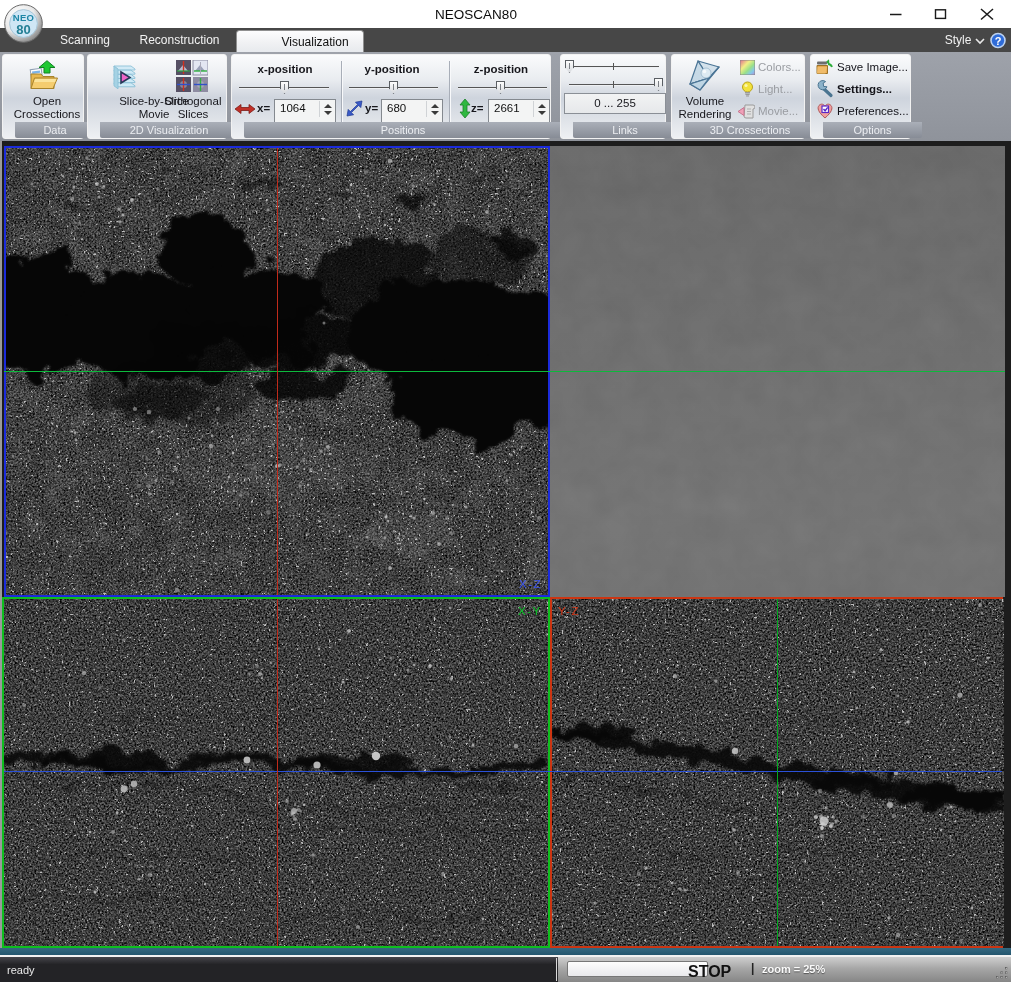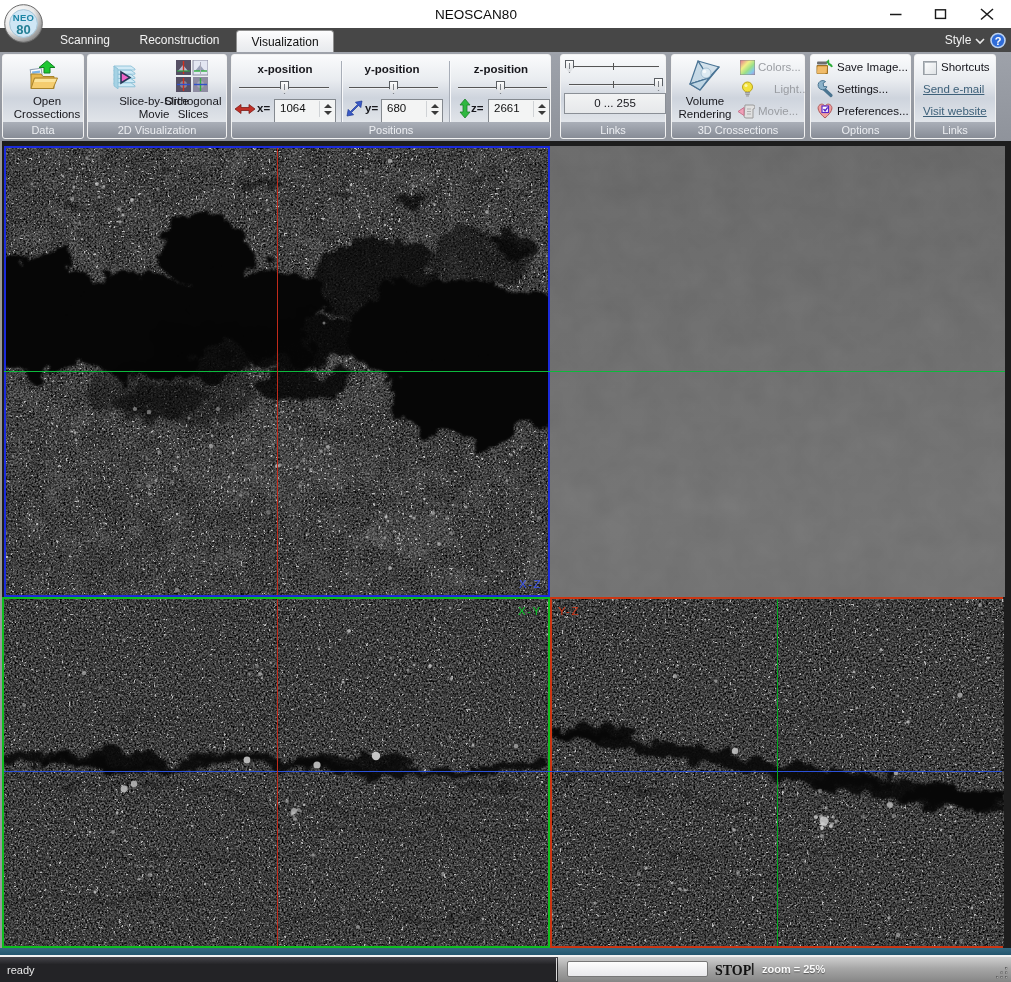--- a/index.html
+++ b/index.html
@@ -1,23 +1,23 @@
 <!DOCTYPE html>
 <html><head><meta charset="utf-8"><style>
 html,body{margin:0;padding:0;}
 body{width:1011px;height:982px;overflow:hidden;font-family:"Liberation Sans",sans-serif;background:#fff;position:relative;}
 .abs{position:absolute;}
 #titlebar{left:0;top:0;width:1011px;height:28px;background:#fff;}
 #title{left:0;top:0;width:952px;height:28px;line-height:29px;text-align:center;font-size:13.5px;color:#0c0c0c;}
 #tabbar{left:0;top:28px;width:1011px;height:24px;background:#474747;}
 .tab{top:28px;height:24px;line-height:25px;color:#f2f2f2;font-size:12px;text-align:center;}
-#activetab{left:236px;top:30px;width:96px;height:22px;background:linear-gradient(#fdfdfe,#f0f1f3 55%,#e6e9ed);border:1px solid #909090;border-bottom:none;border-radius:3.5px 3.5px 0 0;color:#101010;line-height:23px;font-size:12px;text-align:center;}
+#activetab{left:236px;top:30px;width:96px;height:22px;background:linear-gradient(#fdfdfe,#f0f1f3 55%,#e6e9ed);border:1px solid #909090;border-bottom:none;border-radius:3.5px 3.5px 0 0;color:#101010;line-height:23px;font-size:12px;text-align:center;padding-left:30px;}
 #ribbon{left:0;top:52px;width:1011px;height:89px;background:linear-gradient(#9ea2aa,#8f939b);}
 .grp{top:2px;height:85px;background:linear-gradient(180deg,#fafbfc 0%,#e9ecf0 30%,#ced4dd 52%,#dde1e7 75%,#eef0f3 100%);border:1px solid #f2f2f2;border-radius:3px;box-sizing:border-box;}
-.grplabel{position:absolute;left:0;bottom:0;width:100%;height:16px;background:linear-gradient(#aaafb8,#878c96);border-radius:0 0 2px 2px;color:#eceef2;font-size:11px;text-align:center;line-height:16px;margin-top:44px;}
+.grplabel{position:absolute;left:12px;bottom:0;width:100%;height:16px;background:linear-gradient(#aaafb8,#878c96);border-radius:0 0 2px 2px;color:#eceef2;font-size:11px;text-align:center;line-height:16px;margin-top:44px;}
 .btxt{position:absolute;font-size:11.5px;color:#17171c;text-align:center;line-height:13px;}
 .grp .abs{position:absolute;}
 .colsep{top:6px;width:1px;height:62px;background:#a8aeb8;box-shadow:1px 0 0 #f8f9fb;}
 .poshdr{top:8px;font-size:11.5px;font-weight:bold;color:#17171c;text-align:center;}
 .sline{top:32px;height:1px;background:#555;box-shadow:0 1px 0 #eef0f3;}
 .thumb{top:26px;width:9px;height:13px;background:linear-gradient(#fdfdfd,#d8dbdf);border:1px solid #5a5e63;box-sizing:border-box;clip-path:polygon(0 0,100% 0,100% 55%,50% 100%,0 55%);}
 .thumb:after{content:"";position:absolute;left:3px;top:2px;width:1px;height:6px;background:#7a7e84;}
 .ltick{width:1px;height:7px;background:#555;}
 .poslbl{top:47px;font-size:11.5px;font-weight:bold;color:#17171c;}
 .spin{top:44px;width:62px;height:32px;background:#f3f4f4;border:1px solid #84898f;box-sizing:border-box;}
@@ -208,21 +208,21 @@
 <rect x="6" y="14.4" width="3" height="1.1" fill="#9a9a9a"></rect>
 </svg></div>
  <div class="abs sm14" style="left:66px;top:49px;"><svg width="17" height="15" viewBox="0 0 17 15">
 <path d="M7 1 h8 a2 2 0 0 1 0 4 v9 H8 a2 2 0 0 1 -2-2 z" fill="#e0e0e0" stroke="#9a9a9a" stroke-width="1"></path>
 <line x1="9" y1="5" x2="13" y2="5" stroke="#b0b0b0"></line>
           <line x1="9" y1="7.5" x2="13" y2="7.5" stroke="#b0b0b0"></line>
           <line x1="9" y1="10" x2="13" y2="10" stroke="#b0b0b0"></line>
 <path d="M0 7.5 L6 3.5 v8 z" fill="#f0a0b8" stroke="#c87890" stroke-width="1"></path>
 </svg></div>
  <div class="gtxt abs" style="left:86px;top:6px;">Colors...</div>
- <div class="gtxt abs" style="left:86px;top:28px;margin-left:16px;">Light...</div>
+ <div class="gtxt abs" style="left:86px;top:28px;">Light...</div>
  <div class="gtxt abs" style="left:86px;top:50px;">Movie...</div>
  <div class="grplabel">3D Crossections</div>
 </div>
 <div class="grp abs" style="left:810px;width:101px;">
  <div class="abs sm16" style="left:5px;top:3px;"><svg width="18" height="17" viewBox="0 0 18 17">
 <path d="M12 6 a4.5 4.5 0 0 1 4 3" fill="none" stroke="#2fae3c" stroke-width="1.8"></path>
 <path d="M13.5 6.8 L9.5 4.2 13 1.2 z" fill="#2fae3c"></path>
 <rect x="1" y="3.5" width="10" height="3" rx="1" fill="#6e6e6e"></rect>
 <path d="M1 7.5 h10.5 v8 H1 z" fill="#e8a84e" stroke="#9a7228" stroke-width="1"></path>
 <path d="M1.5 9 h9.5 l-1.5 6.5 H1 z" fill="#f0bc6a"></path>
@@ -230,30 +230,23 @@
  <div class="abs sm16" style="left:5px;top:25px;"><svg width="18" height="18" viewBox="0 0 18 18">
 <path d="M7.5 8.5 L15 15.5" stroke="#4a7490" stroke-width="3.2" stroke-linecap="round"></path>
 <path d="M9.6 1.6 A4.6 4.6 0 1 0 11 6.8 L7.6 6.4 7.2 3.0 z" fill="#8cb2ca" stroke="#4a7490" stroke-width="1"></path>
 </svg></div>
  <div class="abs sm16" style="left:5px;top:47px;"><svg width="18" height="17" viewBox="0 0 18 17">
 <path d="M9 16 C2 10 1 6 3 3.5 5 1.2 8 2 9 4.5 10 2 13 1.2 15 3.5 17 6 16 10 9 16 z" fill="#f0a0a0" stroke="#b05858" stroke-width="1"></path>
 <rect x="6" y="4" width="6.5" height="6.5" fill="#fff" stroke="#5828c8" stroke-width="1.2"></rect>
 <path d="M7.5 7 l1.6 1.8 2.6-3.4" fill="none" stroke="#5828c8" stroke-width="1.4"></path>
 </svg></div>
  <div class="dtxt abs" style="left:26px;top:6px;">Save Image...</div>
- <div class="dtxt abs" style="left:26px;top:28px;">Settings...</div>
+ <div class="dtxt abs" style="left:26px;top:28px;font-weight:bold;">Settings...</div>
  <div class="dtxt abs" style="left:26px;top:50px;">Preferences...</div>
  <div class="grplabel">Options</div>
-</div>
-<div class="grp abs" style="left:914px;width:82px;">
- <div class="abs" style="left:8px;top:6px;width:12px;height:12px;background:linear-gradient(135deg,#fff,#dfe3e6);border:1px solid #9aa0a6;box-shadow:inset 1px 1px 0 #b9bfc4;"></div>
- <div class="dtxt abs" style="left:26px;top:6px;">Shortcuts</div>
- <div class="ltxt abs" style="left:8px;top:28px;">Send e-mail</div>
- <div class="ltxt abs" style="left:8px;top:50px;">Visit website</div>
- <div class="grplabel">Links</div>
 </div>
 </div>
 <div id="view" class="abs">
 <div class="abs" style="left:0;top:0;width:2px;height:807px;background:#9a9a9a;"></div>
 <div id="panelTL" class="abs">
       <svg width="542" height="447" style="position:absolute;left:0;top:0">
 <defs>
 <filter id="baseA" x="0" y="0" width="100%" height="100%" color-interpolation-filters="sRGB">
   <feTurbulence type="fractalNoise" baseFrequency="0.55" numOctaves="3" seed="7"></feTurbulence>
   <feColorMatrix type="matrix" values="0.45 0.45 0.45 0 -0.45  0.45 0.45 0.45 0 -0.45  0.45 0.45 0.45 0 -0.45  0 0 0 0 1"></feColorMatrix>
@@ -763,21 +756,21 @@
 <div class="vlabel abs" style="left:518px;top:464px;color:#0cc829;">X-Y</div>
 <div class="vlabel abs" style="left:558px;top:464px;color:#d03415;">Y-Z</div>
 </div>
 <div id="tealbar" class="abs"></div>
 <div id="whiteline" class="abs"></div>
 <div id="status" class="abs"></div>
 <div id="statusR" class="abs"></div>
 <div class="abs" style="left:556px;top:958px;width:1px;height:23px;background:#d8d8d8;"></div>
 <div class="abs" style="left:7px;top:964px;color:#e9e9e9;font-size:11px;">ready</div>
 <div class="abs" style="left:567px;top:961px;width:139px;height:14px;background:linear-gradient(#fdfdfd,#e9e9ec);border:1px solid #777;border-radius:2px;"></div>
-<div class="abs" style="left:715px;top:963px;color:#111;font-size:14px;font-weight:bold;font-family:Liberation Serif, serif;">STOP</div>
+<div class="abs" style="left:688px;top:963px;color:#111;font-size:16px;font-weight:bold;">STOP</div>
 <div class="abs" style="left:751px;top:961px;color:#222;font-size:12px;font-weight:bold;">|</div>
 <div class="abs" style="left:762px;top:963px;color:#fafafa;font-size:11px;font-weight:bold;text-shadow:0 1px 1px #555;">zoom = 25%</div>
 <svg class="abs" style="left:995px;top:966px;" width="14" height="14" viewBox="0 0 14 14">
 <g fill="#555">
       <rect x="10" y="1" width="2.2" height="2.2"></rect>
       <rect x="10" y="5.5" width="2.2" height="2.2"></rect>
       <rect x="5.5" y="5.5" width="2.2" height="2.2"></rect>
       <rect x="10" y="10" width="2.2" height="2.2"></rect>
       <rect x="5.5" y="10" width="2.2" height="2.2"></rect>
       <rect x="1" y="10" width="2.2" height="2.2"></rect>

